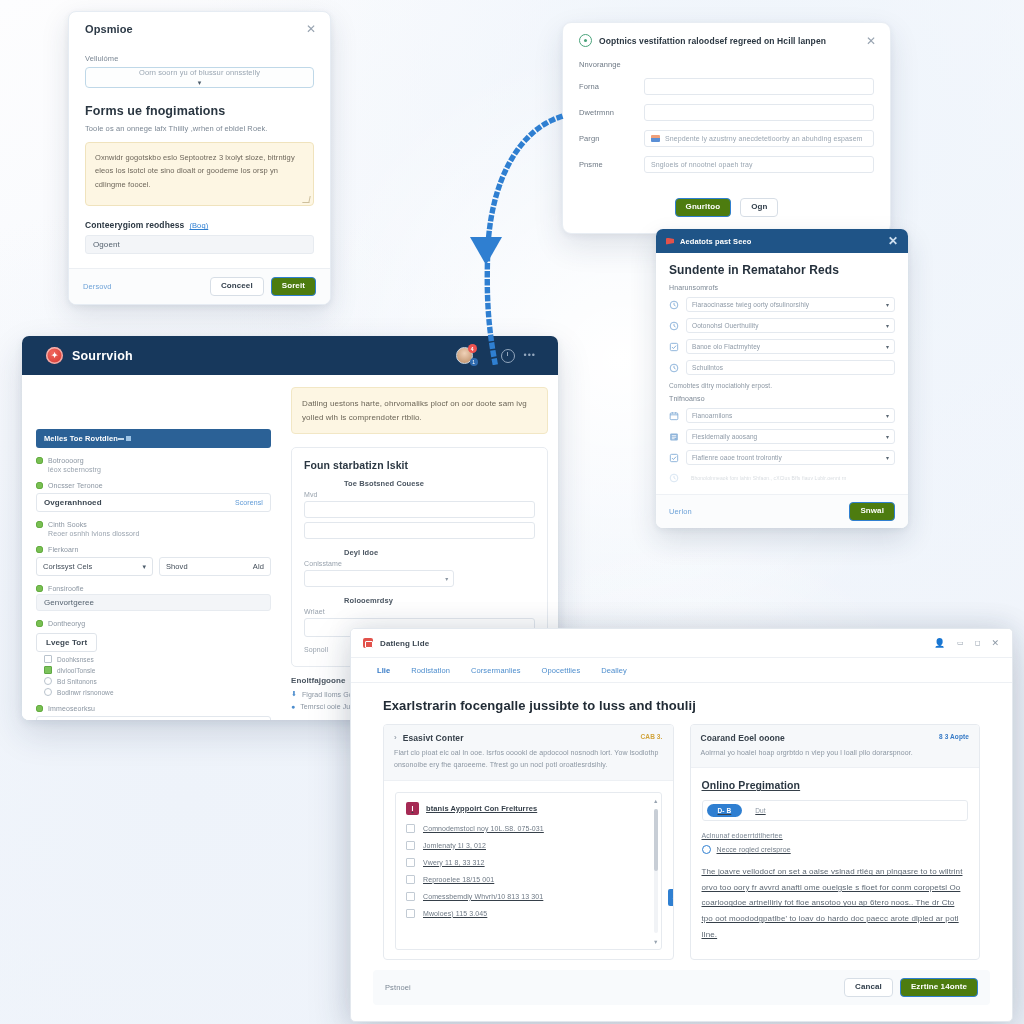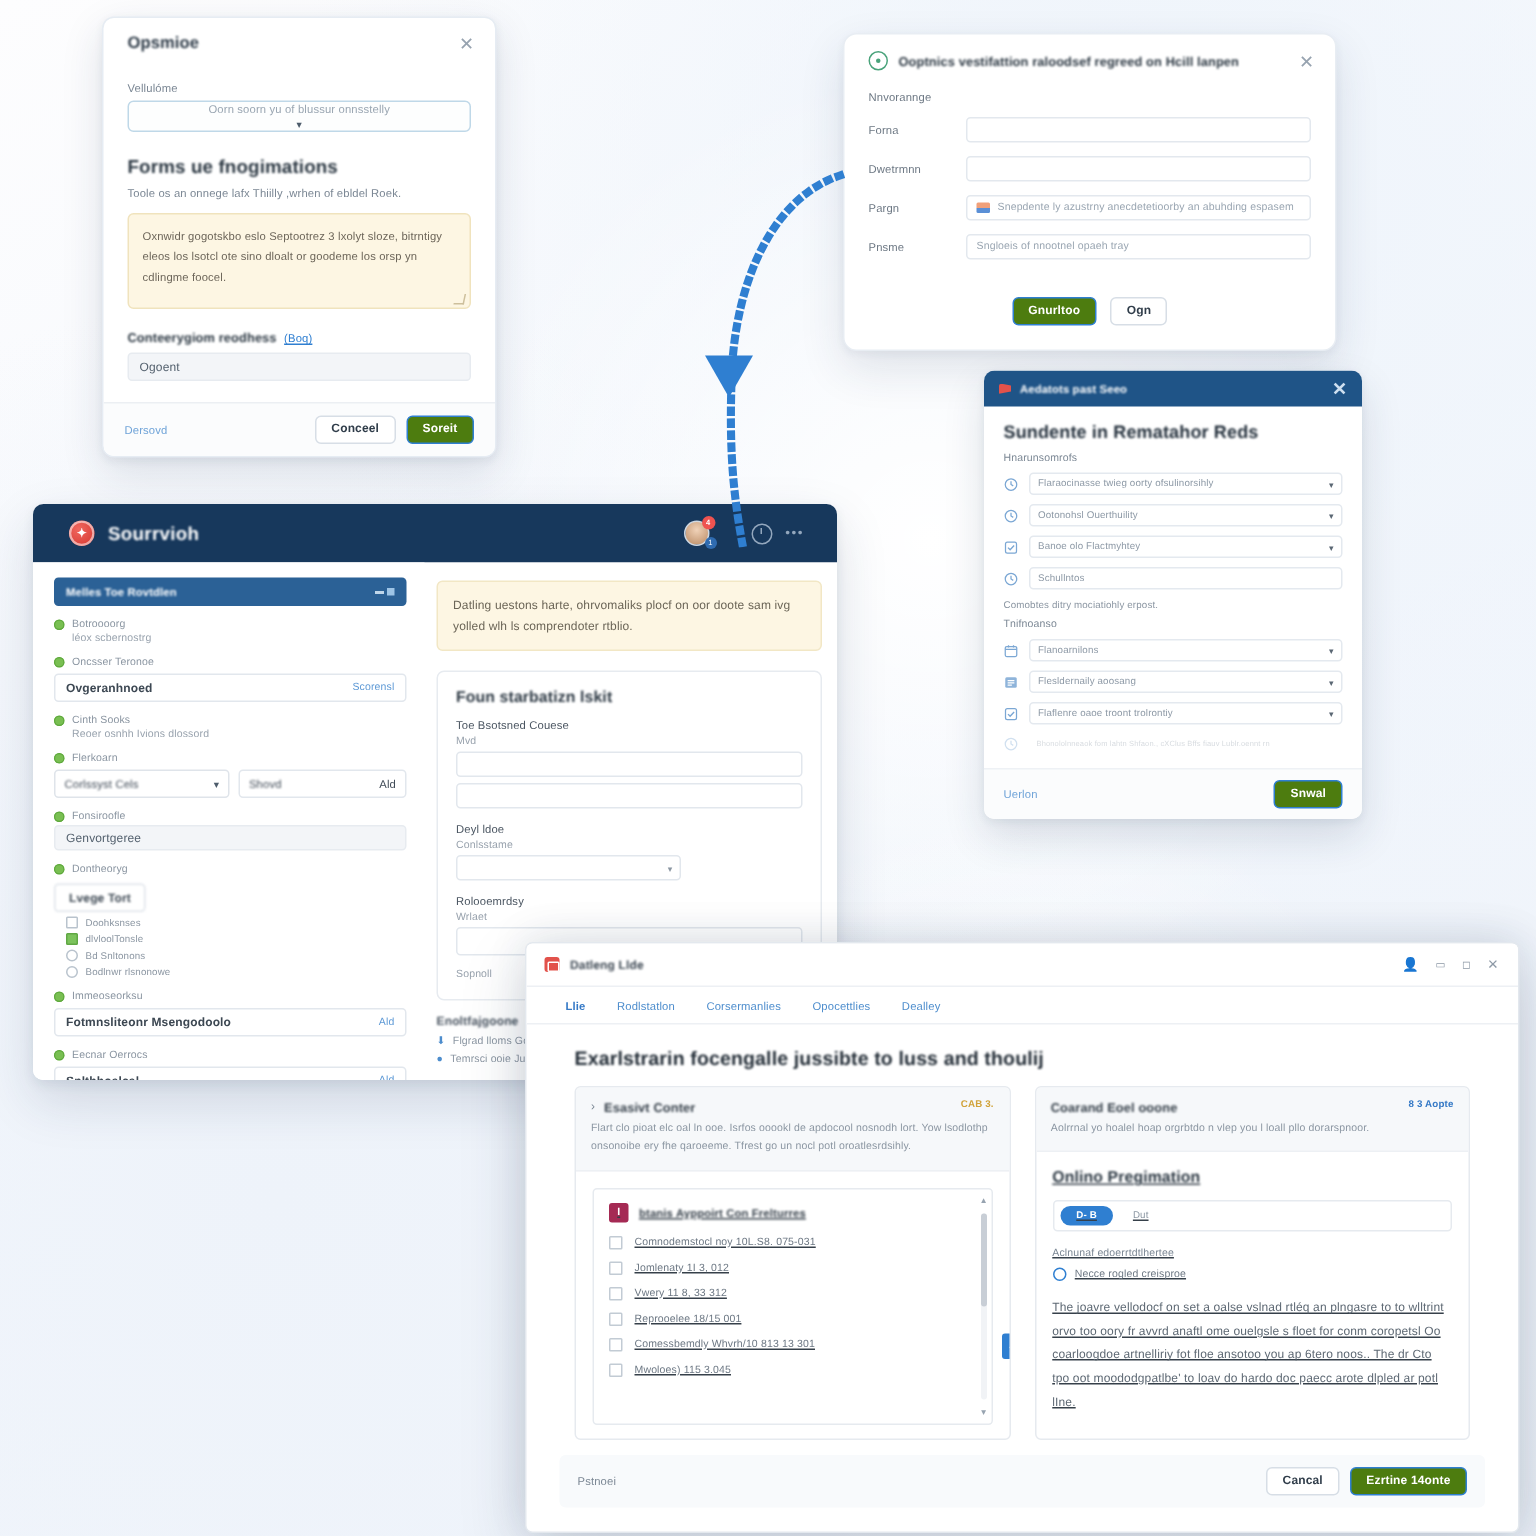--- a/index.html
+++ b/index.html
@@ -74,21 +74,21 @@
   .drow{display:flex;align-items:center;gap:10px;margin-bottom:9px;}
   .drow .dlab{width:55px;font-size:7.5px;color:#6d7884;flex:0 0 55px;}
   .dfield{flex:1;height:15px;border:1px solid #e3e8ee;border-radius:3px;background:#fff;
     display:flex;align-items:center;gap:5px;padding:0 6px;font-size:7px;color:#9aa6b2;}
   .mini-flag{width:9px;height:7px;border-radius:1px;
     background:linear-gradient(#f0a07a 0 50%,#5a8fd6 50% 100%);flex:0 0 auto;}
   .sectlab{font-size:7.5px;color:#6d7884;margin:2px 0 9px;}
   .d-foot{display:flex;justify-content:center;gap:9px;padding:6px 0 16px;}
 
   
-  #panel-remediation{left:656px;top:247px;width:252px;border-radius:7px;
+  #panel-remediation{left:656px;top:229px;width:252px;border-radius:7px;
     box-shadow:0 12px 28px rgba(30,50,80,.14),0 2px 6px rgba(30,50,80,.07);}
   #panel-remediation .p-bar{background:#1f5487;color:#fff;display:flex;align-items:center;
     gap:6px;padding:6px 10px;font-size:7.5px;font-weight:700;}
   .flagmark{width:8px;height:7px;background:#e2524b;border-radius:1px;flex:0 0 auto;
     clip-path:polygon(0 0,100% 22%,100% 78%,0 100%);}
   #panel-remediation .p-bar .sp{flex:1;}
   #panel-remediation .p-body{padding:10px 13px 4px;}
   .p-h{font-size:12px;font-weight:700;color:#25313d;margin-bottom:7px;}
   .p-sec{font-size:7px;color:#7b8794;margin:4px 0 6px;}
   .irow{display:flex;align-items:center;gap:7px;margin-bottom:6px;}
@@ -122,21 +122,21 @@
     background:#ef5350;color:#fff;font-size:5px;display:flex;align-items:center;
     justify-content:center;font-weight:700;}
   .badge2{position:absolute;right:-6px;bottom:-3px;width:8px;height:8px;border-radius:50%;
     background:#2f6bb0;color:#fff;font-size:5px;display:flex;align-items:center;justify-content:center;}
   .hicon{width:12px;height:12px;border-radius:50%;border:1.2px solid #93a7bd;position:relative;flex:0 0 auto;}
   .hicon::after{content:"";position:absolute;left:5px;top:2.5px;width:1.2px;height:4px;background:#93a7bd;}
   .dots{color:#93a7bd;font-size:9px;letter-spacing:1px;line-height:1;}
   #app-window .app-body{display:flex;height:345px;background:#fff;}
   .left-col{width:235px;padding:10px 12px 0 14px;background:#fff;}
   .sect-bar{background:#2b6196;color:#fff;border-radius:3px;padding:5px 8px;
-    display:flex;align-items:center;justify-content:space-between;font-size:7.5px;font-weight:700;}
+    display:flex;align-items:center;justify-content:flex-start;font-size:7.5px;font-weight:700;margin-top:44px;}
   .sect-bar .mini{display:flex;gap:2px;align-items:center;}
   .mini i{display:block;width:6px;height:2px;background:#bfd6ea;}
   .mini i.sq{width:5px;height:5px;background:#9dc4e6;}
   .gl{display:flex;align-items:center;gap:5px;margin:9px 0 2px;}
   .gdot{width:7px;height:7px;border-radius:50%;background:#79bf52;flex:0 0 auto;
     box-shadow:0 0 0 .8px #5ea83d inset;}
   .gl .t{font-size:7px;color:#8a95a1;}
   .sm{font-size:7px;color:#99a3ae;margin-left:12px;}
   .inp{height:17px;border:1px solid #e2e7ed;border-radius:3px;background:#fff;
     display:flex;align-items:center;justify-content:space-between;padding:0 7px;margin-top:4px;}
@@ -151,21 +151,21 @@
     font-size:8px;font-weight:700;color:#3c4752;display:inline-block;margin-top:4px;}
   .chk{display:flex;align-items:center;gap:5px;margin:3px 0 0 8px;font-size:6.5px;color:#8b96a2;}
   .box{width:6px;height:6px;border:1px solid #b9c3cd;border-radius:1px;flex:0 0 auto;}
   .box.on{background:#7cc35c;border-color:#60a844;}
   .rad{width:6px;height:6px;border:1px solid #b9c3cd;border-radius:50%;flex:0 0 auto;}
   .right-col{flex:1;padding:12px 10px 0 8px;}
   .banner{background:#fdf6e3;border:1px solid #f2e7c5;border-radius:4px;padding:9px 10px;
     font-size:8px;line-height:1.7;color:#6b6557;}
   .card{border:1px solid #e7ebf0;border-radius:5px;margin-top:13px;padding:11px 12px 10px;}
   .card h4{margin:0 0 8px;font-size:10.5px;font-weight:700;color:#2b3742;}
-  .fldlab{font-size:7.5px;font-weight:400;color:#4a5561;margin-bottom:3px;}
+  .fldlab{font-size:7.5px;font-weight:700;color:#4a5561;margin-bottom:3px;margin-left:40px;}
   .fldsub{font-size:7px;color:#98a2ad;margin-bottom:3px;}
   .fbox{height:15px;border:1px solid #e2e7ed;border-radius:3px;background:#fff;margin-bottom:4px;}
   .fbox.dd{display:flex;align-items:center;justify-content:flex-end;padding-right:5px;font-size:6px;color:#8b96a2;}
   .blk{margin-bottom:9px;}
   .endlab{font-size:8px;font-weight:700;color:#4a5561;margin:9px 0 5px;}
   .bl{display:flex;align-items:center;gap:5px;font-size:7px;color:#8b96a2;margin-bottom:5px;}
   .bl .bi{color:#4d8dcd;font-size:7px;}
 
   
   #front-window{left:350px;top:628px;width:661px;height:392px;border-radius:5px;

